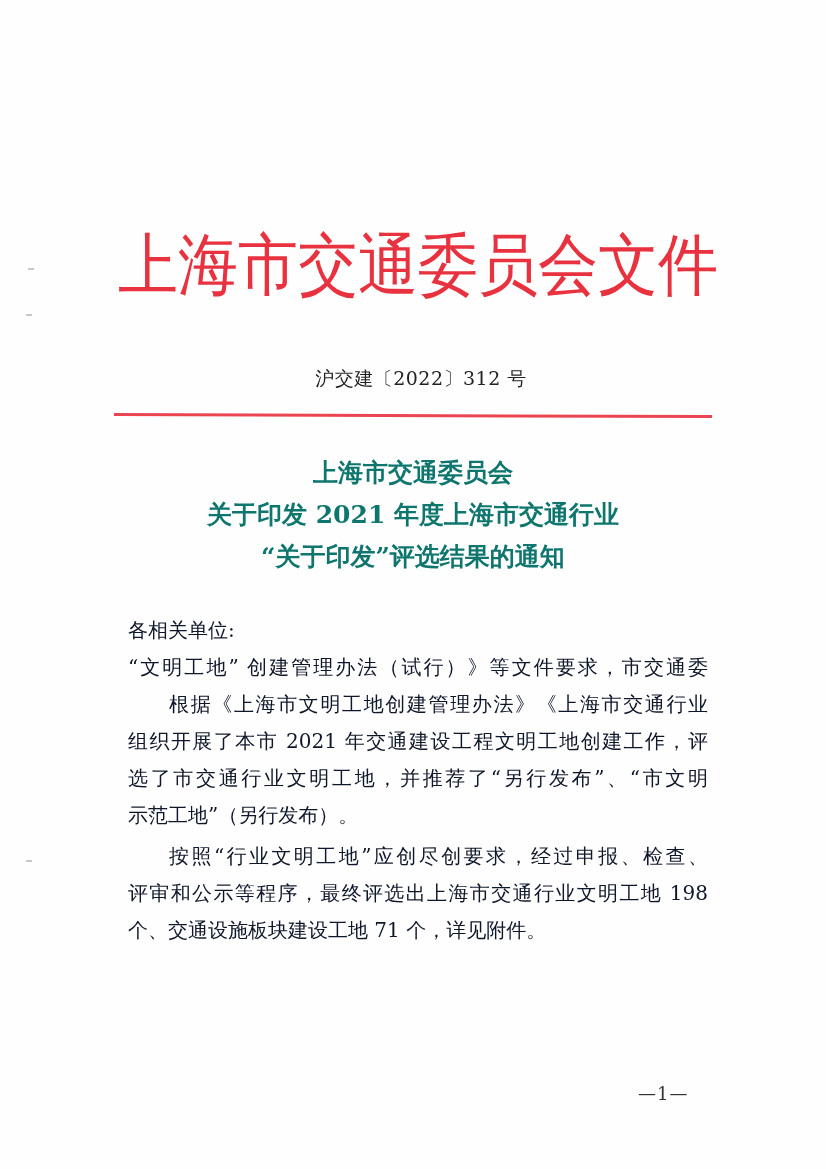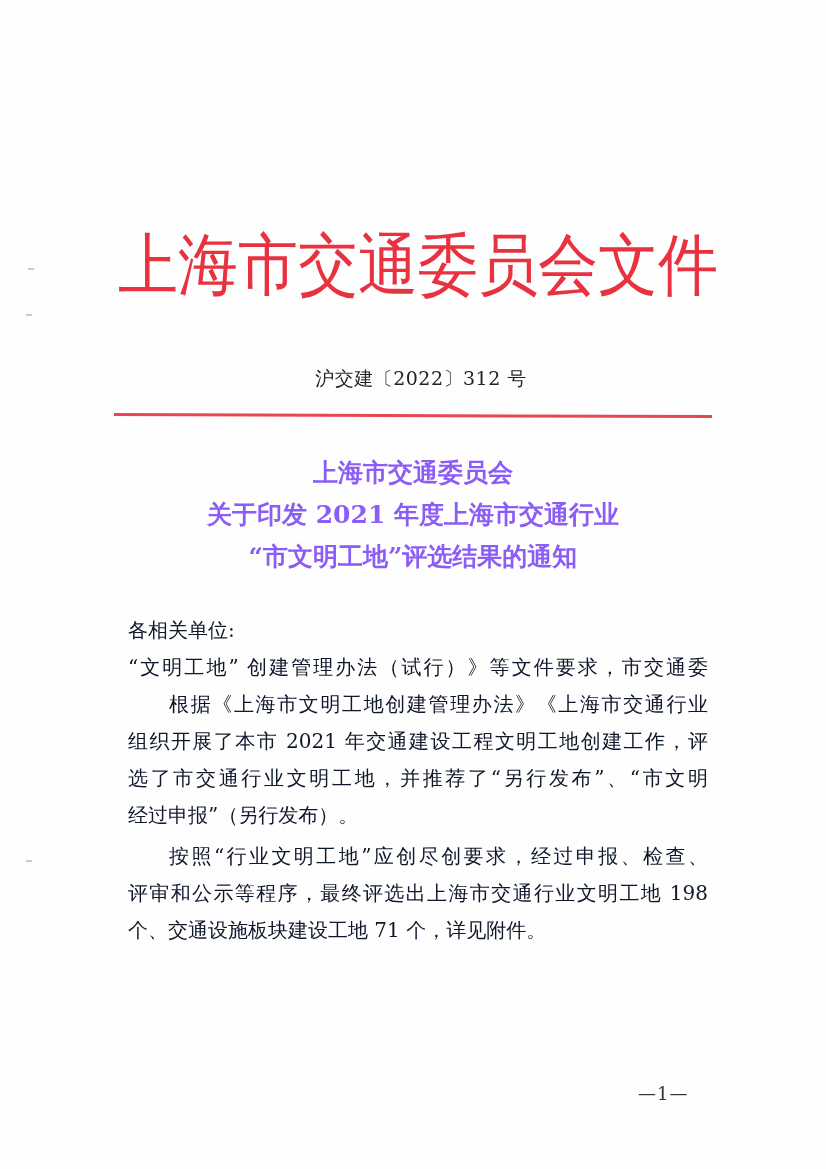--- a/index.html
+++ b/index.html
@@ -65,21 +65,21 @@
     .title {
       position: absolute;
       left: 0;
       width: 826px;
       top: 452px;
       text-align: center;
       font-family: "DejaVu Serif", "Liberation Serif", serif;
       font-weight: bold;
       font-size: 25px;
       line-height: 42px;
-      color: #8b5cf6;
+      color: #0f766e;
     }
     .title div { white-space: nowrap; }
     .body-text {
       position: absolute;
       left: 128px;
       top: 612px;
       width: 580px;
       font-size: 20px;
       line-height: 37px;
       color: #0f172a;
@@ -134,32 +134,32 @@
     <span>件</span>
   </div>
 
   <div class="doc-number">沪交建〔2022〕312 号</div>
 
   <div class="red-rule"></div>
 
   <div class="title">
     <div>上海市交通委员会</div>
     <div>关于印发 2021 年度上海市交通行业</div>
-    <div>“市文明工地”评选结果的通知</div>
+    <div>“关于印发”评选结果的通知</div>
   </div>
 
   <div class="body-text">
     <p class="salutation">各相关单位:</p>
 
     <div>
       <p class="para-line">“文明工地” 创建管理办法（试行）》等文件要求，市交通委</p>
       <p class="para-line first">根据《上海市文明工地创建管理办法》《上海市交通行业</p>
       <p class="para-line">组织开展了本市 2021 年交通建设工程文明工地创建工作，评</p>
       <p class="para-line">选了市交通行业文明工地，并推荐了“另行发布”、“市文明</p>
-      <p class="para-line last">经过申报”（另行发布）。</p>
+      <p class="para-line last">示范工地”（另行发布）。</p>
     </div>
 
     <div class="para-gap"></div>
 
     <div>
       <p class="para-line first">按照“行业文明工地”应创尽创要求，经过申报、检查、</p>
       <p class="para-line">评审和公示等程序，最终评选出上海市交通行业文明工地 198</p>
       <p class="para-line last">个、交通设施板块建设工地 71 个，详见附件。</p>
     </div>
   </div>

